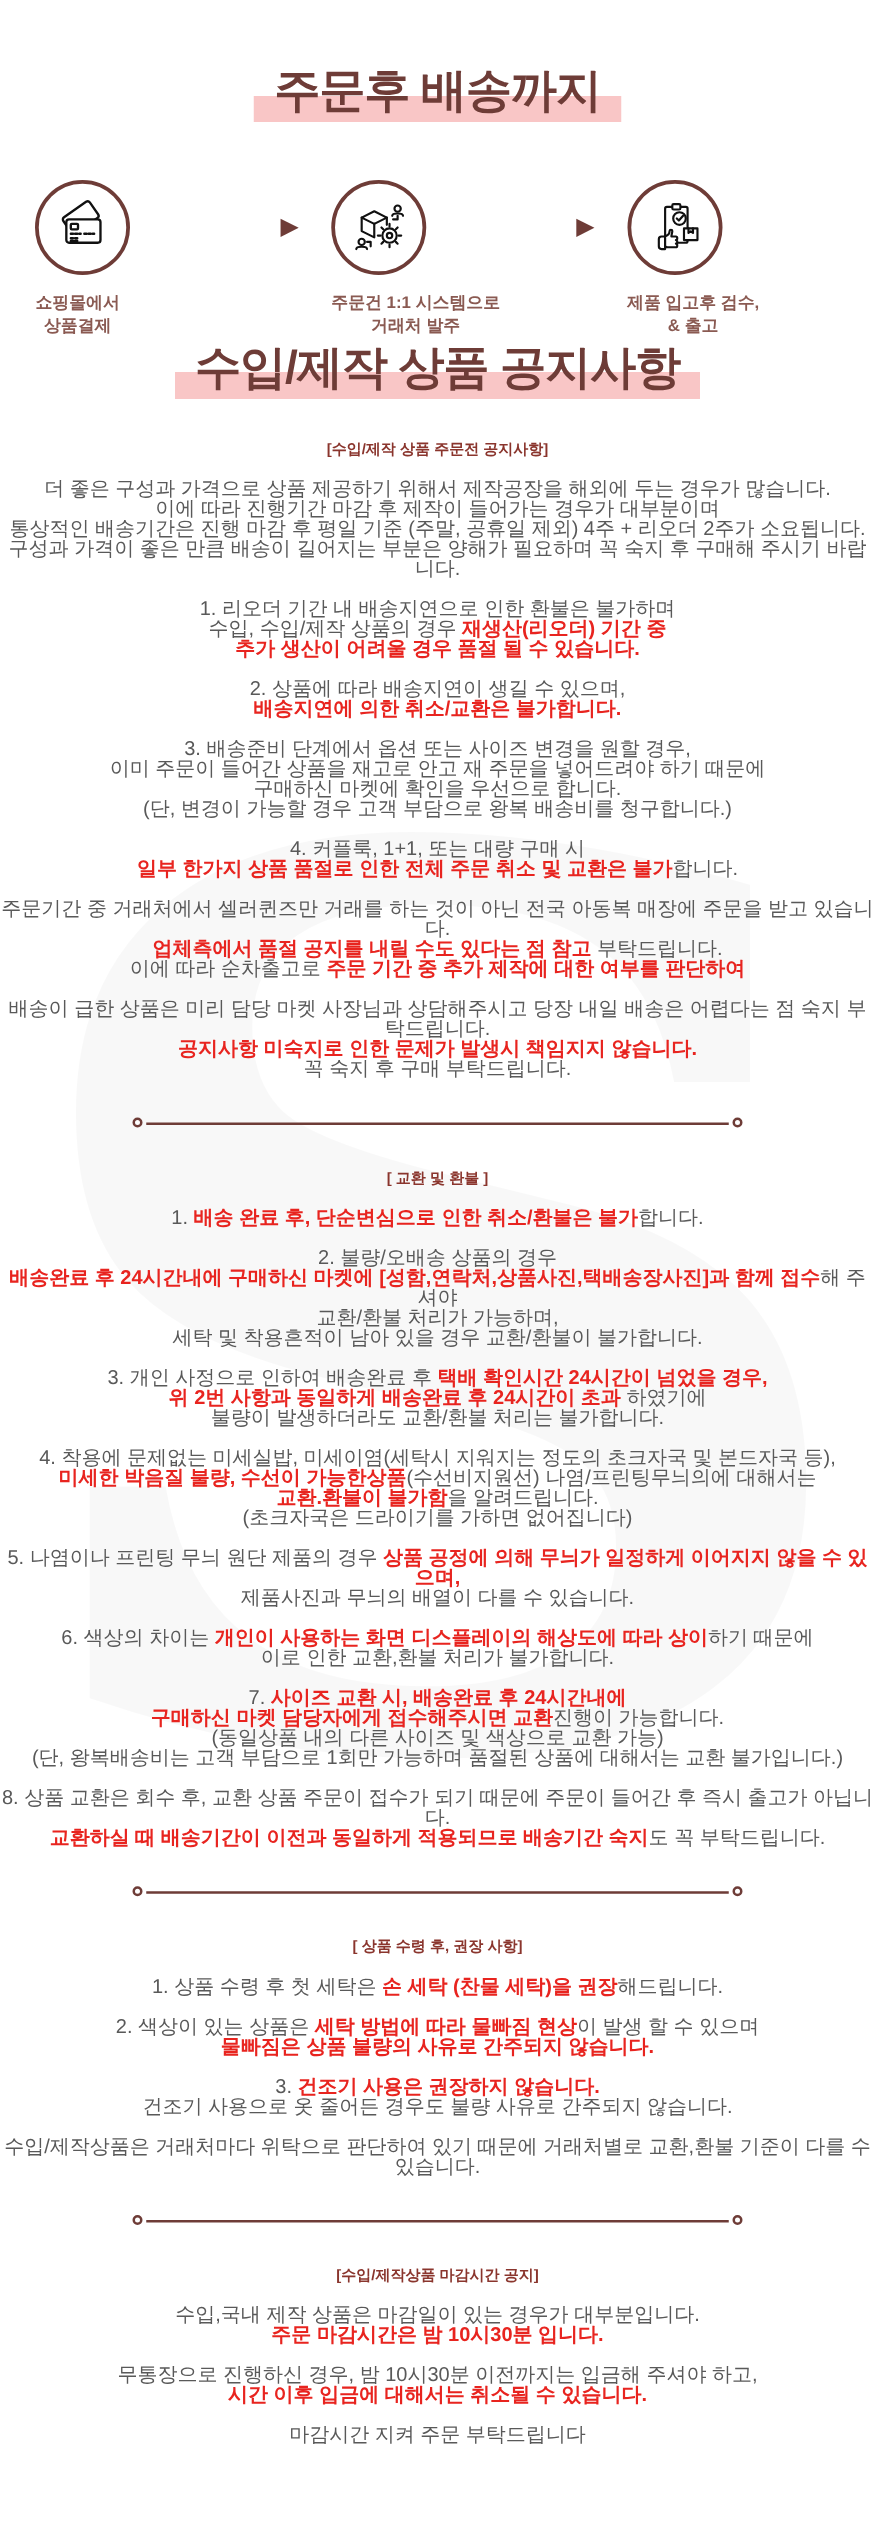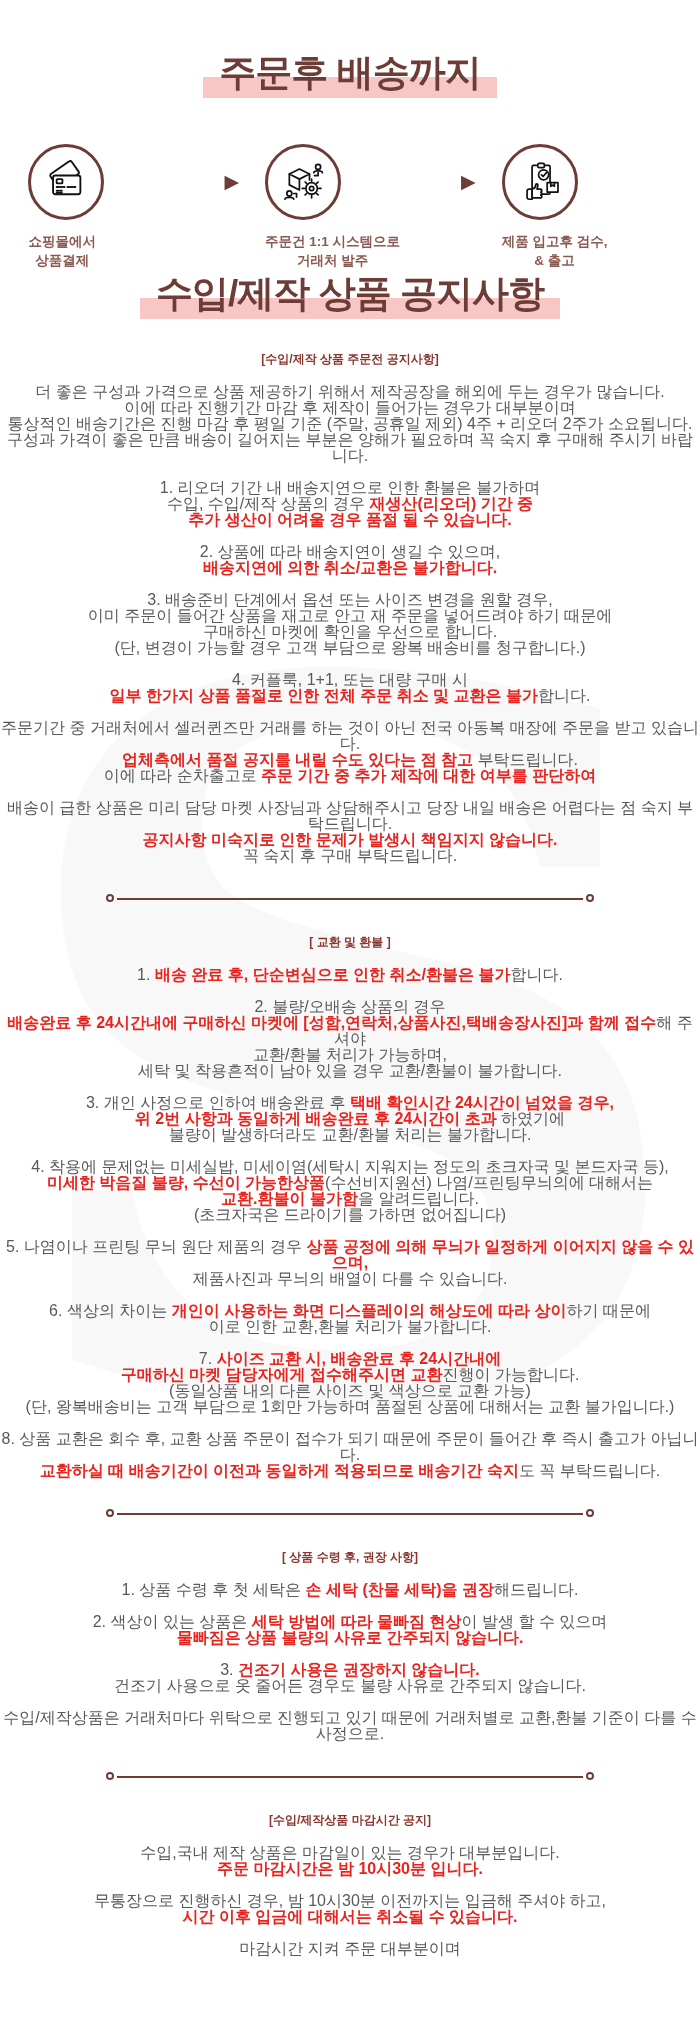--- a/index.html
+++ b/index.html
@@ -219,38 +219,38 @@
         </div>
         <div class="rich-block">
           <div class="ln"><span>2. 색상이 있는 상품은 </span><span class="red">세탁 방법에 따라 물빠짐 현상</span><span>이 발생 할 수 있으며</span></div>
           <div class="ln"><span class="red">물빠짐은 상품 불량의 사유로 간주되지 않습니다.</span></div>
         </div>
         <div class="rich-block">
           <div class="ln"><span>3. </span><span class="red">건조기 사용은 권장하지 않습니다.</span></div>
           <div class="ln"><span>건조기 사용으로 옷 줄어든 경우도 불량 사유로 간주되지 않습니다.</span></div>
         </div>
         <div class="rich-block">
-          <div class="ln"><span>수입/제작상품은 거래처마다 위탁으로 진행되고 있기 때문에 거래처별로 교환,환불 기준이 다를 수 사정으로.</span></div>
+          <div class="ln"><span>수입/제작상품은 거래처마다 위탁으로 판단하여 있기 때문에 거래처별로 교환,환불 기준이 다를 수 있습니다.</span></div>
         </div>
       </div>
 
     <div class="divider">
       <span class="dot left"></span>
       <span class="dot right"></span>
     </div>
 
     <div class="sec-header">[수입/제작상품 마감시간 공지]</div>
     <div class="rich-wrap">
         <div class="rich-block">
           <div class="ln"><span>수입,국내 제작 상품은 마감일이 있는 경우가 대부분입니다.</span></div>
           <div class="ln"><span class="red">주문 마감시간은 밤 10시30분 입니다.</span></div>
         </div>
         <div class="rich-block">
           <div class="ln"><span>무통장으로 진행하신 경우, 밤 10시30분 이전까지는 입금해 주셔야 하고,</span></div>
           <div class="ln"><span class="red">시간 이후 입금에 대해서는 취소될 수 있습니다.</span></div>
         </div>
         <div class="rich-block">
-          <div class="ln"><span>마감시간 지켜 주문 대부분이며</span></div>
+          <div class="ln"><span>마감시간 지켜 주문 부탁드립니다</span></div>
         </div>
       </div>
 
   </div>
 </div>
 
 </body></html>

